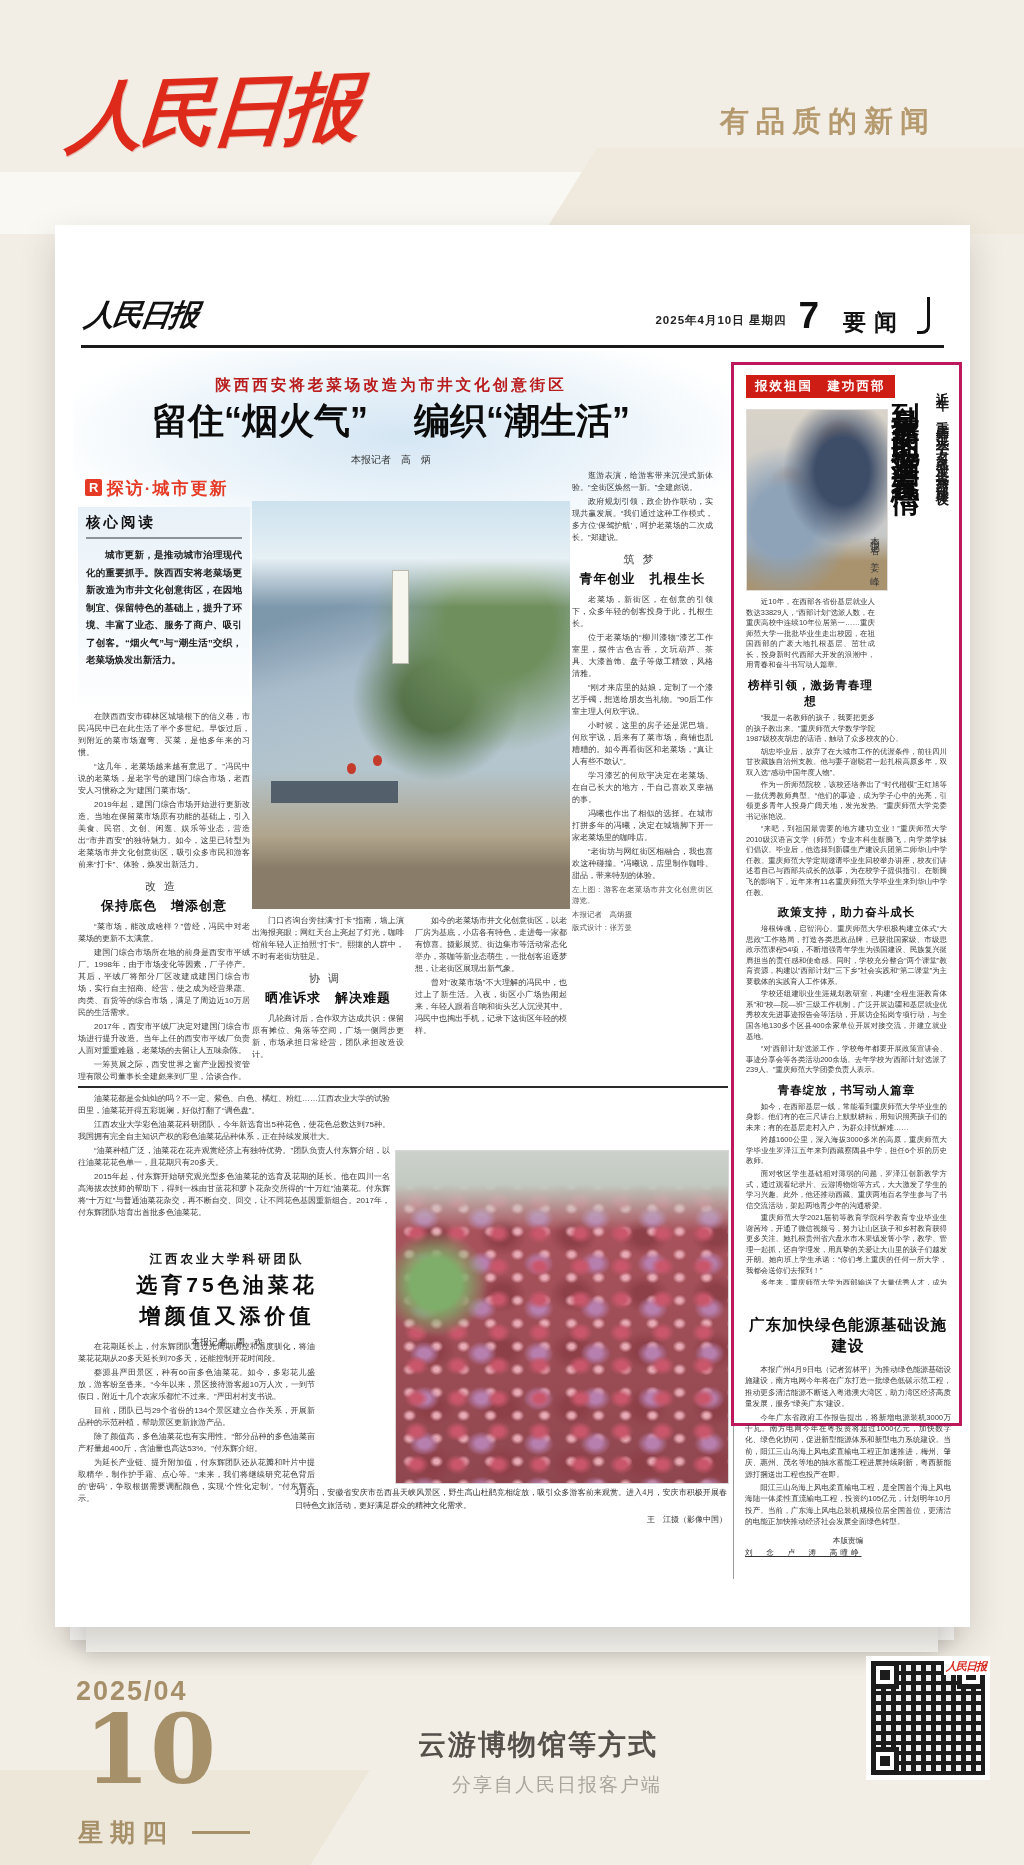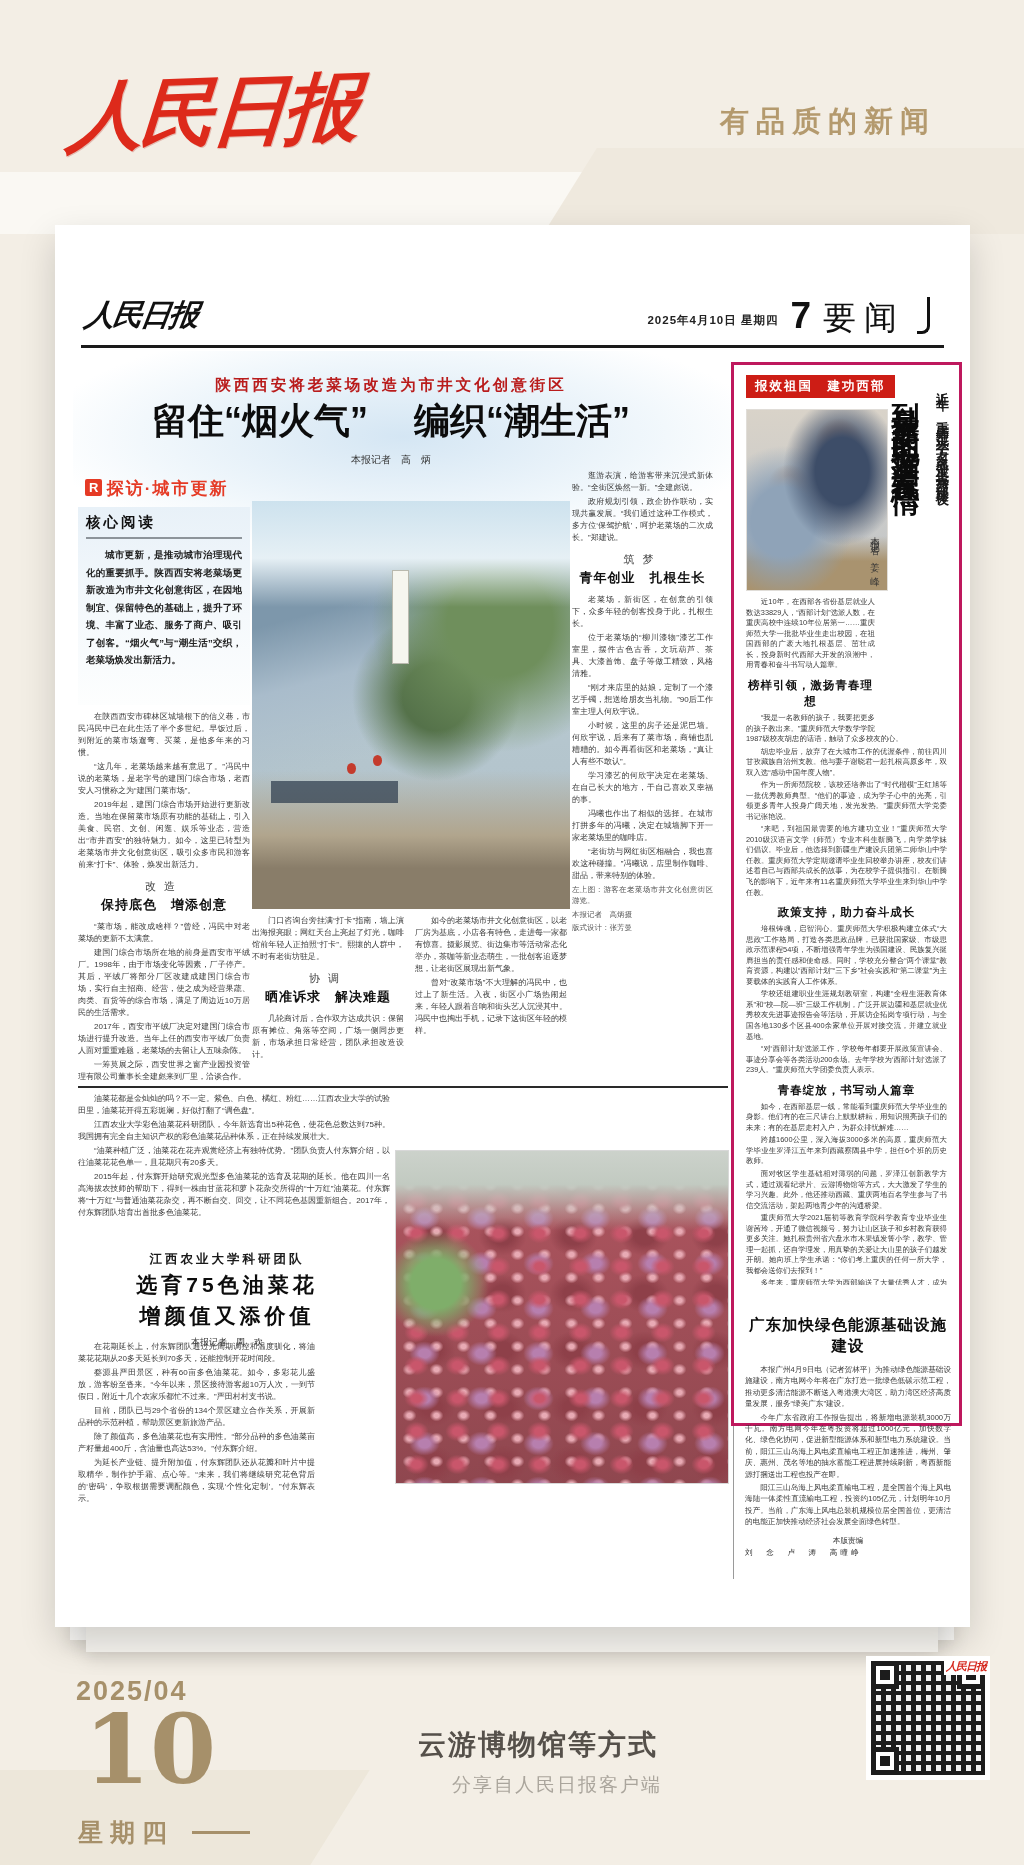--- a/index.html
+++ b/index.html
@@ -20,21 +20,21 @@
   .sheet2{position:absolute;left:86px;top:1600px;width:852px;height:52px;background:#f6f4ef;box-shadow:0 8px 18px rgba(0,0,0,.10);}
   .sheet1{position:absolute;left:70px;top:1580px;width:884px;height:60px;background:#fbfaf7;box-shadow:0 8px 16px rgba(0,0,0,.10);}
   .paper{position:absolute;left:55px;top:225px;width:915px;height:1402px;background:#ffffff;
          box-shadow:0 14px 34px rgba(0,0,0,.16);overflow:hidden;}
   
   .mh-logo{position:absolute;left:30px;top:70px;font-family:"DejaVu Serif",serif;font-weight:bold;
            font-style:italic;font-size:30px;color:#111;transform:skewX(-8deg);letter-spacing:-2px;}
   .mh-right{position:absolute;right:40px;top:72px;display:flex;align-items:flex-end;gap:12px;}
   .mh-date{font-size:11.5px;font-weight:bold;color:#222;padding-bottom:6px;letter-spacing:1px;}
   .mh-page{font-size:37px;font-weight:900;color:#111;line-height:1;}
-  .mh-sec{font-size:33px;font-weight:400;color:#111;letter-spacing:8px;line-height:1;}
+  .mh-sec{font-size:23px;font-weight:700;color:#111;letter-spacing:8px;line-height:1;margin-left:12px;}
   .mh-corner{width:10px;height:34px;border-right:3px solid #111;border-bottom:3px solid #111;border-radius:0 0 8px 0;}
   .mh-rule{position:absolute;left:26px;right:26px;top:120px;border-top:3px solid #1a1a1a;}
   
   .blue-wash{position:absolute;left:18px;top:126px;width:660px;height:190px;
              background:radial-gradient(ellipse at 50% 45%,rgba(170,205,232,.50),rgba(200,225,242,.25) 55%,transparent 78%);}
   .kicker{position:absolute;left:30px;top:150px;width:612px;text-align:center;font-size:15.5px;
           font-weight:bold;letter-spacing:3px;color:#b91c1c;}
   .headline{position:absolute;left:12px;top:172px;width:648px;text-align:center;font-size:36px;
             font-weight:900;letter-spacing:0px;color:#0c0c0c;}
   .m-byline{position:absolute;left:30px;top:228px;width:612px;text-align:center;font-size:10px;color:#333;}
@@ -82,21 +82,21 @@
   
   .col{position:absolute;overflow:hidden;}
   .col p{margin:0 0 2px;font-size:8px;line-height:1.5;text-align:justify;text-indent:2em;color:#3a3a3a;}
   .c1{left:23px;top:486px;width:172px;height:372px;}
   .c2b{left:197px;top:690px;width:152px;height:168px;}
   .c3b{left:360px;top:690px;width:152px;height:168px;}
   .c4{left:517px;top:245px;width:141px;height:613px;}
   .seck{text-align:center!important;text-indent:0!important;font-size:11px!important;letter-spacing:8px;
         color:#444!important;margin:7px 0 1px!important;font-family:"Liberation Serif",serif;}
   .sect{text-align:center!important;text-indent:0!important;font-size:13px!important;font-weight:900;
-        color:#111!important;margin:0 0 6px!important;letter-spacing:1px;font-family:Liberation Mono, monospace;}
+        color:#111!important;margin:0 0 6px!important;letter-spacing:1px;}
   .notel{text-indent:0!important;text-align:center;color:#555!important;font-size:7.5px!important;}
   
   .div-h{position:absolute;left:23px;top:861px;width:650px;border-top:2px solid #2a2a2a;}
   .div-v{position:absolute;left:678px;top:1086px;height:268px;border-left:1px solid #9a9a9a;}
   
   .redbox{position:absolute;left:676px;top:137px;width:231px;height:1064px;border:3px solid #be185d;
           box-sizing:border-box;background:#fff;overflow:hidden;}
   .rb-badge{position:absolute;left:12px;top:10px;background:#cd1d15;color:#fff;font-size:12.5px;
             font-weight:900;letter-spacing:2px;padding:3px 9px;}
   .rb-vert{position:absolute;top:16px;right:8px;height:655px;writing-mode:vertical-rl;}
@@ -116,21 +116,21 @@
   .rape-byline{font-size:9px;color:#333;margin:6px 0 0;}
   .rape-rest{left:23px;top:1116px;width:237px;height:242px;}
   .flower-cap{position:absolute;left:240px;top:1262px;width:432px;}
   .flower-cap p{margin:0;font-size:8px;line-height:1.6;text-align:justify;color:#333;font-family:"Liberation Serif",serif;}
   .flower-credit{text-align:right!important;margin-top:1px!important;}
   
   .gd{position:absolute;left:690px;top:1090px;width:206px;height:268px;overflow:hidden;}
   .gd-h{font-size:15.5px;font-weight:900;text-align:center;letter-spacing:1px;color:#0c0c0c;margin:0 0 7px;}
   .gd p.body{margin:0 0 2px;font-size:7.6px;line-height:1.5;text-align:justify;text-indent:2em;color:#3a3a3a;}
   .gd-ed{margin:8px 0 0!important;text-align:center!important;text-indent:0!important;color:#333!important;}
-  .gd-edn{text-align:left;text-indent:0!important;letter-spacing:3px;color:#333!important;}
+  .gd-edn{text-align:left;text-indent:0!important;letter-spacing:3px;color:#333!important;text-decoration:underline;}
   
   .f-date{position:absolute;left:76px;top:1676px;font-size:27px;color:#a6906a;letter-spacing:2px;font-weight:bold;}
   .f-day{position:absolute;left:84px;top:1694px;font-size:95px;color:#a6906a;font-family:"DejaVu Serif",serif;font-weight:bold;}
   .f-week{position:absolute;left:78px;top:1816px;font-size:25px;color:#a6906a;letter-spacing:7px;font-weight:600;}
   .f-line{position:absolute;left:192px;top:1831px;width:58px;height:3px;background:#a6906a;}
   .f-share1{position:absolute;left:418px;top:1726px;font-size:28px;color:#55504a;letter-spacing:2px;font-weight:600;}
   .f-share2{position:absolute;left:452px;top:1772px;font-size:19px;color:#aaa59c;letter-spacing:2px;}
   .qr{position:absolute;left:866px;top:1656px;width:124px;height:124px;background:#fff;padding:5px;box-sizing:border-box;}
   .qr-grid{position:absolute;left:5px;top:5px;right:5px;bottom:5px;
     background:
@@ -277,20 +277,24 @@
     </div>
     <div class="col rape-rest">
       <p>在花期延长上，付东辉团队通过光周期调控和温度驯化，将油菜花花期从20多天延长到70多天，还能控制开花时间段。</p>
       <p>婺源县严田景区，种有60亩多色油菜花。如今，多彩花儿盛放，游客纷至沓来。“今年以来，景区接待游客超10万人次，一到节假日，附近十几个农家乐都忙不过来。”严田村村支书说。</p>
       <p>目前，团队已与29个省份的134个景区建立合作关系，开展新品种的示范种植，帮助景区更新旅游产品。</p>
       <p>除了颜值高，多色油菜花也有实用性。“部分品种的多色油菜亩产籽量超400斤，含油量也高达53%。”付东辉介绍。</p>
       <p>为延长产业链、提升附加值，付东辉团队还从花瓣和叶片中提取精华，制作护手霜、点心等。“未来，我们将继续研究花色背后的‘密码’，争取根据需要调配颜色，实现‘个性化定制’。”付东辉表示。</p>
     </div>
 
     <div class="photo-flowers"></div>
+    <div class="flower-cap">
+      <p>4月9日，安徽省安庆市岳西县天峡风景区，野生高山杜鹃竞相绽放，吸引众多游客前来观赏。进入4月，安庆市积极开展春日特色文旅活动，更好满足群众的精神文化需求。</p>
+      <p class="flower-credit">王　江摄（影像中国）</p>
+    </div>
 
     <div class="gd">
       <p class="gd-h">广东加快绿色能源基础设施建设</p>
       <p class="body">本报广州4月9日电（记者贺林平）为推动绿色能源基础设施建设，南方电网今年将在广东打造一批绿色低碳示范工程，推动更多清洁能源不断送入粤港澳大湾区，助力湾区经济高质量发展，服务“绿美广东”建设。</p>
       <p class="body">今年广东省政府工作报告提出，将新增电源装机3000万千瓦。南方电网今年在粤投资将超过1000亿元，加快数字化、绿色化协同，促进新型能源体系和新型电力系统建设。当前，阳江三山岛海上风电柔直输电工程正加速推进，梅州、肇庆、惠州、茂名等地的抽水蓄能工程进展持续刷新，粤西新能源打捆送出工程也投产在即。</p>
       <p class="body">阳江三山岛海上风电柔直输电工程，是全国首个海上风电海陆一体柔性直流输电工程，投资约105亿元，计划明年10月投产。当前，广东海上风电总装机规模位居全国首位，更清洁的电能正加快推动经济社会发展全面绿色转型。</p>
       <p class="body gd-ed">本版责编</p>
       <p class="body gd-edn">刘　念　卢　涛　高曈峥</p>
     </div>
   </div>

